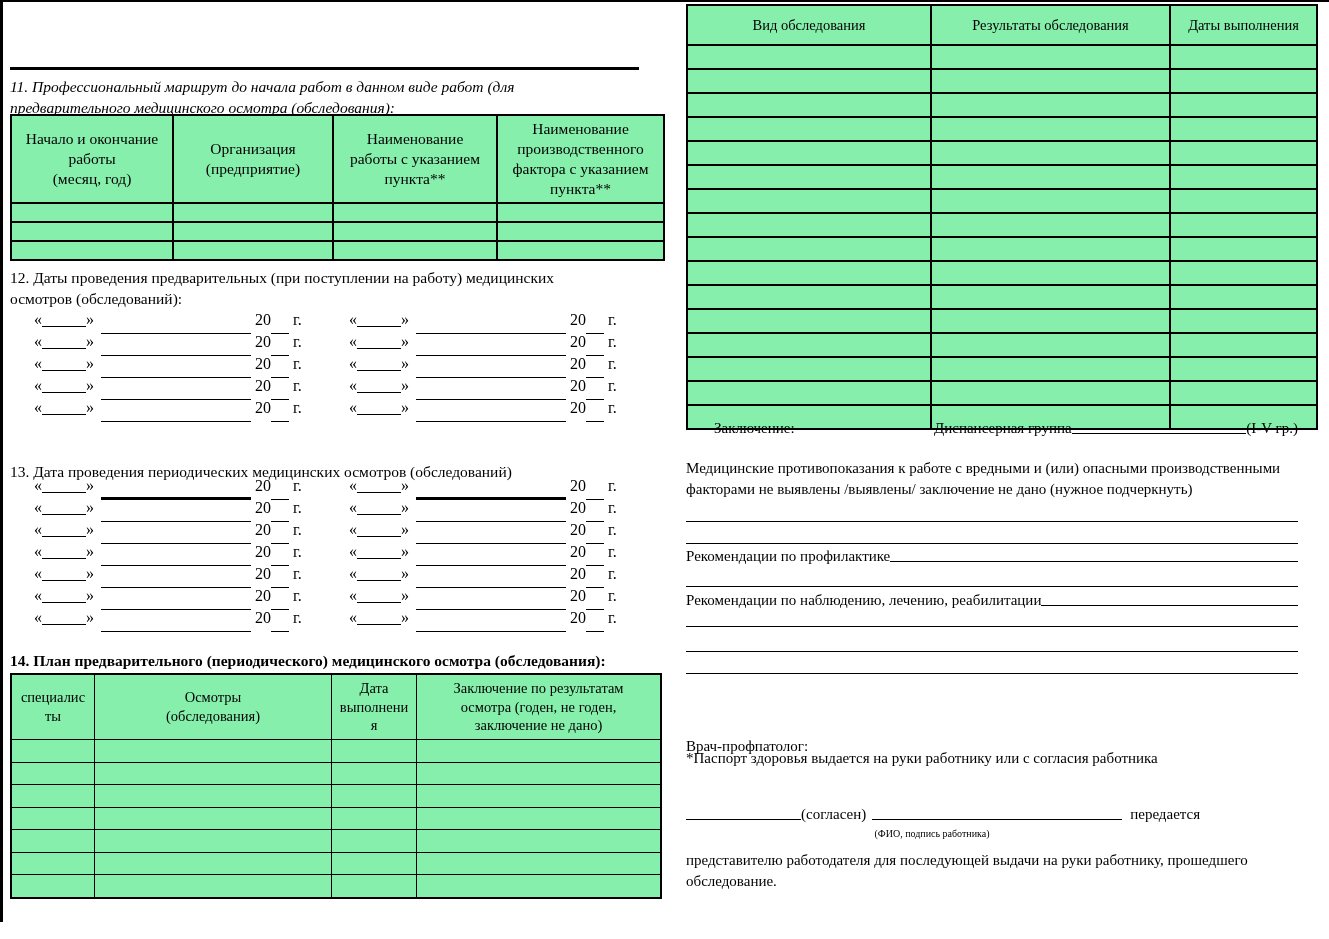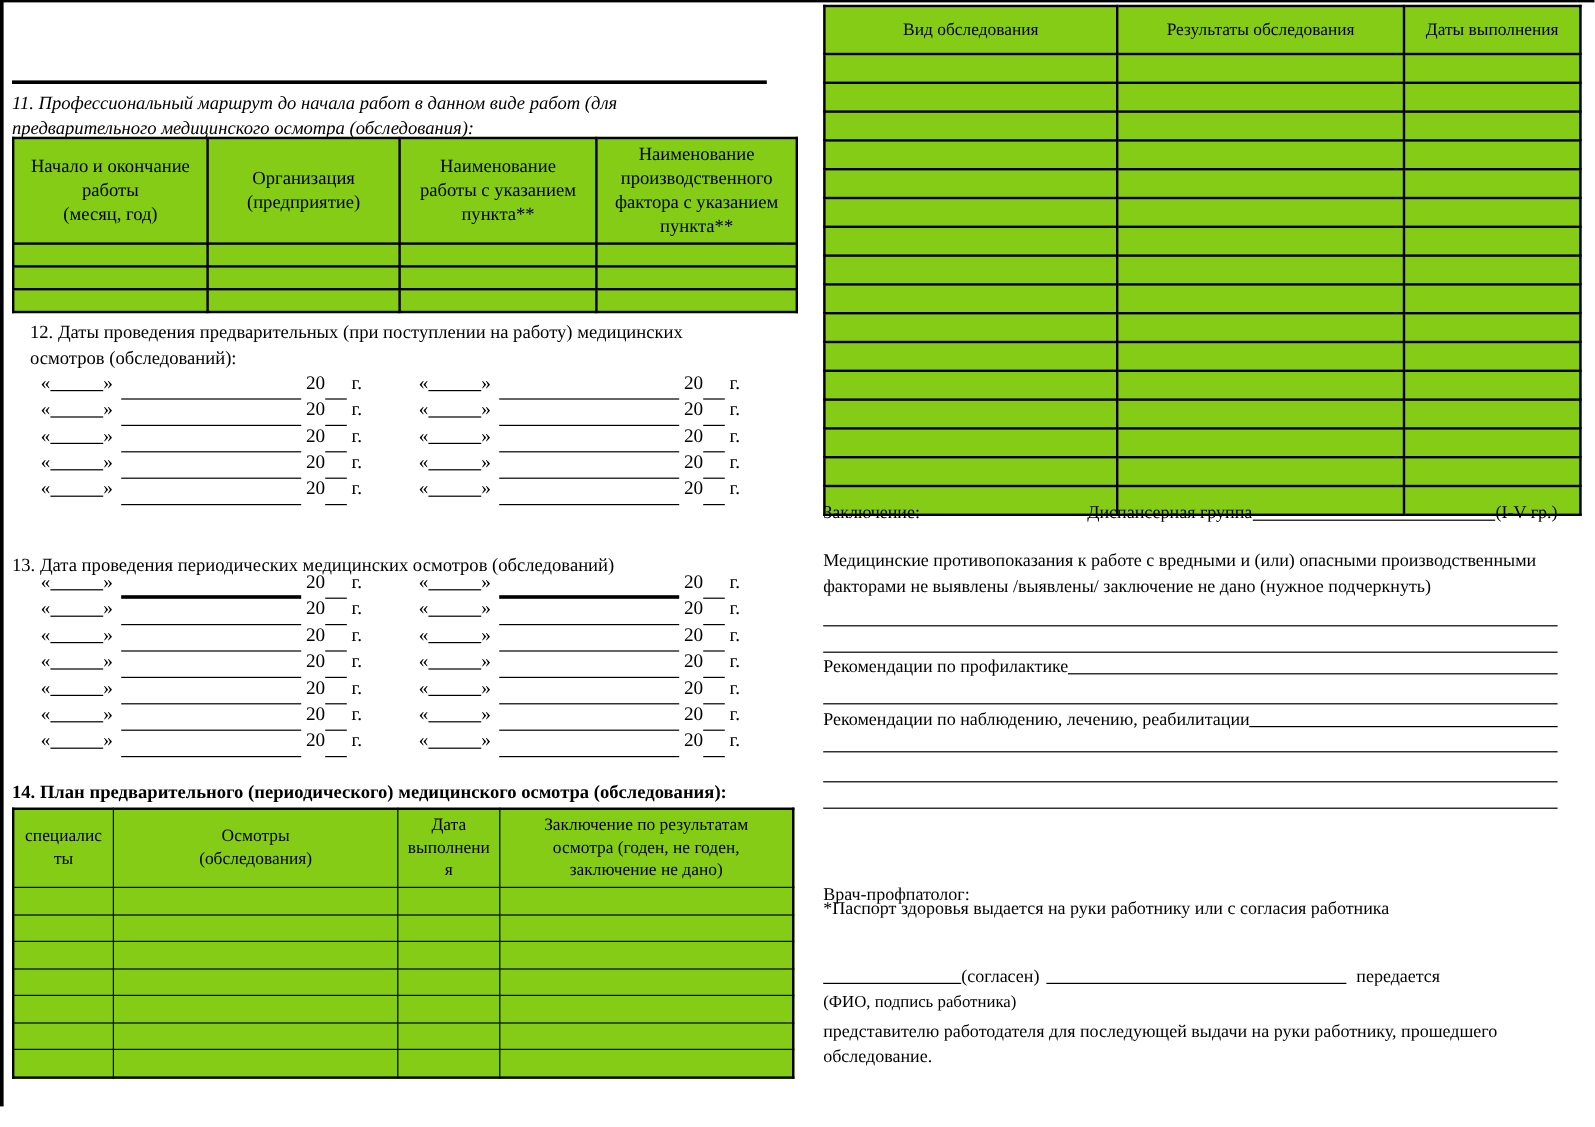--- a/index.html
+++ b/index.html
@@ -5,21 +5,21 @@
   html,body{margin:0;padding:0;background:#fff;}
   #page{position:relative;width:1329px;height:939px;background:#ffffff;overflow:hidden;
         font-family:"Liberation Serif","DejaVu Serif",serif;color:#000;}
   .edge-top{position:absolute;left:0;top:0;width:1329px;height:2px;background:#000;}
   .edge-left{position:absolute;left:0;top:0;width:3px;height:922px;background:#000;}
   #left-col{position:absolute;left:10px;top:0;width:630px;height:939px;}
   #right-col{position:absolute;left:686px;top:0;width:612px;height:939px;}
   .para{position:absolute;left:0;white-space:pre-line;font-size:15.5px;line-height:1.38;}
   .divider{position:absolute;left:0;width:629px;border-bottom:3px solid #000;height:0;}
 
-  table{border-collapse:collapse;table-layout:fixed;position:absolute;left:0;background:#84cc16;}
+  table{border-collapse:collapse;table-layout:fixed;position:absolute;left:0;background:#86efac;}
   th{font-weight:normal;text-align:center;vertical-align:middle;white-space:pre-line;}
   #route-table{width:629px;top:114px;}
   #route-table th,#route-table td{border:2px solid #000;font-size:15.5px;line-height:1.3;padding:1px 2px;}
   #route-table th{height:84px;}
   #route-table td{height:15px;}
   #plan-table{width:629px;top:673px;border:2px solid #000;}
   #plan-table th,#plan-table td{border:1.5px solid #000;font-size:14.5px;line-height:1.3;padding:1px 2px;}
   #plan-table th{height:62px;}
   #plan-table td{height:19.5px;}
   #exam-table{width:612px;top:4px;}
@@ -34,21 +34,21 @@
   .b1{display:inline-block;width:44px;height:2px;border-bottom:1.5px solid #000;vertical-align:-2px;}
   .b2{display:inline-block;width:150px;height:2px;border-bottom:1.5px solid #000;vertical-align:-9px;margin-left:7px;margin-right:4px;}
   .b2.thick{border-bottom-width:3px;}
   .b3{display:inline-block;width:18px;height:2px;border-bottom:1.5px solid #000;vertical-align:-9px;}
 
   .rpara{position:absolute;left:0;width:612px;white-space:pre-line;font-size:15px;line-height:1.42;}
   .fill-line{position:absolute;left:0;width:612px;height:0;border-bottom:1.4px solid #000;}
   .label-line{position:absolute;left:0;width:612px;display:flex;align-items:flex-end;font-size:15px;}
   .label-line .fill{flex:1;border-bottom:1.4px solid #000;margin-bottom:3px;}
   .blank-seg{display:inline-block;height:2px;border-bottom:1.4px solid #000;margin-bottom:3px;}
-  .hint{position:absolute;left:0;width:612px;text-align:left;padding-right:120px;box-sizing:border-box;font-size:14px;}
+  .hint{position:absolute;left:0;width:612px;text-align:center;padding-right:120px;box-sizing:border-box;font-size:10px;}
 </style>
 </head>
 <body>
 
 <div id="page">
   <div class="edge-top"></div>
   <div class="edge-left"></div>
 
   <div id="left-col">
     <div class="divider" style="top:67px;"></div>
@@ -87,21 +87,21 @@
           </tr>
           <tr>
             <td></td>
             <td></td>
             <td></td>
             <td></td>
           </tr>
         </tbody>
     </table>
 
-    <div class="para" style="top:267px;margin-left:15px;">12. Даты проведения предварительных (при поступлении на работу) медицинских
+    <div class="para" style="top:267px;">12. Даты проведения предварительных (при поступлении на работу) медицинских
 осмотров (обследований):</div>
     <div class="date-block" style="top:311px;">
         <div class="date-row"><span class="date-half"><span class="dq">«</span><span class="b1"></span><span class="dq">»</span><span class="b2"></span><span class="dq">20</span><span class="b3"></span><span class="dq">&nbsp;г.</span></span><span class="date-half"><span class="dq">«</span><span class="b1"></span><span class="dq">»</span><span class="b2"></span><span class="dq">20</span><span class="b3"></span><span class="dq">&nbsp;г.</span></span></div>
         <div class="date-row"><span class="date-half"><span class="dq">«</span><span class="b1"></span><span class="dq">»</span><span class="b2"></span><span class="dq">20</span><span class="b3"></span><span class="dq">&nbsp;г.</span></span><span class="date-half"><span class="dq">«</span><span class="b1"></span><span class="dq">»</span><span class="b2"></span><span class="dq">20</span><span class="b3"></span><span class="dq">&nbsp;г.</span></span></div>
         <div class="date-row"><span class="date-half"><span class="dq">«</span><span class="b1"></span><span class="dq">»</span><span class="b2"></span><span class="dq">20</span><span class="b3"></span><span class="dq">&nbsp;г.</span></span><span class="date-half"><span class="dq">«</span><span class="b1"></span><span class="dq">»</span><span class="b2"></span><span class="dq">20</span><span class="b3"></span><span class="dq">&nbsp;г.</span></span></div>
         <div class="date-row"><span class="date-half"><span class="dq">«</span><span class="b1"></span><span class="dq">»</span><span class="b2"></span><span class="dq">20</span><span class="b3"></span><span class="dq">&nbsp;г.</span></span><span class="date-half"><span class="dq">«</span><span class="b1"></span><span class="dq">»</span><span class="b2"></span><span class="dq">20</span><span class="b3"></span><span class="dq">&nbsp;г.</span></span></div>
         <div class="date-row"><span class="date-half"><span class="dq">«</span><span class="b1"></span><span class="dq">»</span><span class="b2"></span><span class="dq">20</span><span class="b3"></span><span class="dq">&nbsp;г.</span></span><span class="date-half"><span class="dq">«</span><span class="b1"></span><span class="dq">»</span><span class="b2"></span><span class="dq">20</span><span class="b3"></span><span class="dq">&nbsp;г.</span></span></div>
       </div>
 
     <div class="para" style="top:441px;margin-top:20px;">13. Дата проведения периодических медицинских осмотров (обследований)</div>
@@ -266,21 +266,21 @@
           </tr>
           <tr>
             <td></td>
             <td></td>
             <td></td>
           </tr>
         </tbody>
     </table>
 
     <div class="label-line" style="top:420px;">
-      <span style="width:220px;">Заключение:</span>
+      <span style="width:220px;margin-left:28px;">Заключение:</span>
       <span>Диспансерная группа</span>
       <span class="fill"></span>
       <span>(I-V гр.)</span>
     </div>
 
     <div class="rpara" style="top:458px;">Медицинские противопоказания к работе с вредными и (или) опасными производственными
 факторами не выявлены /выявлены/ заключение не дано (нужное подчеркнуть)</div>
 
     <div class="fill-line" style="top:521px;"></div>
     <div class="fill-line" style="top:543px;"></div>

